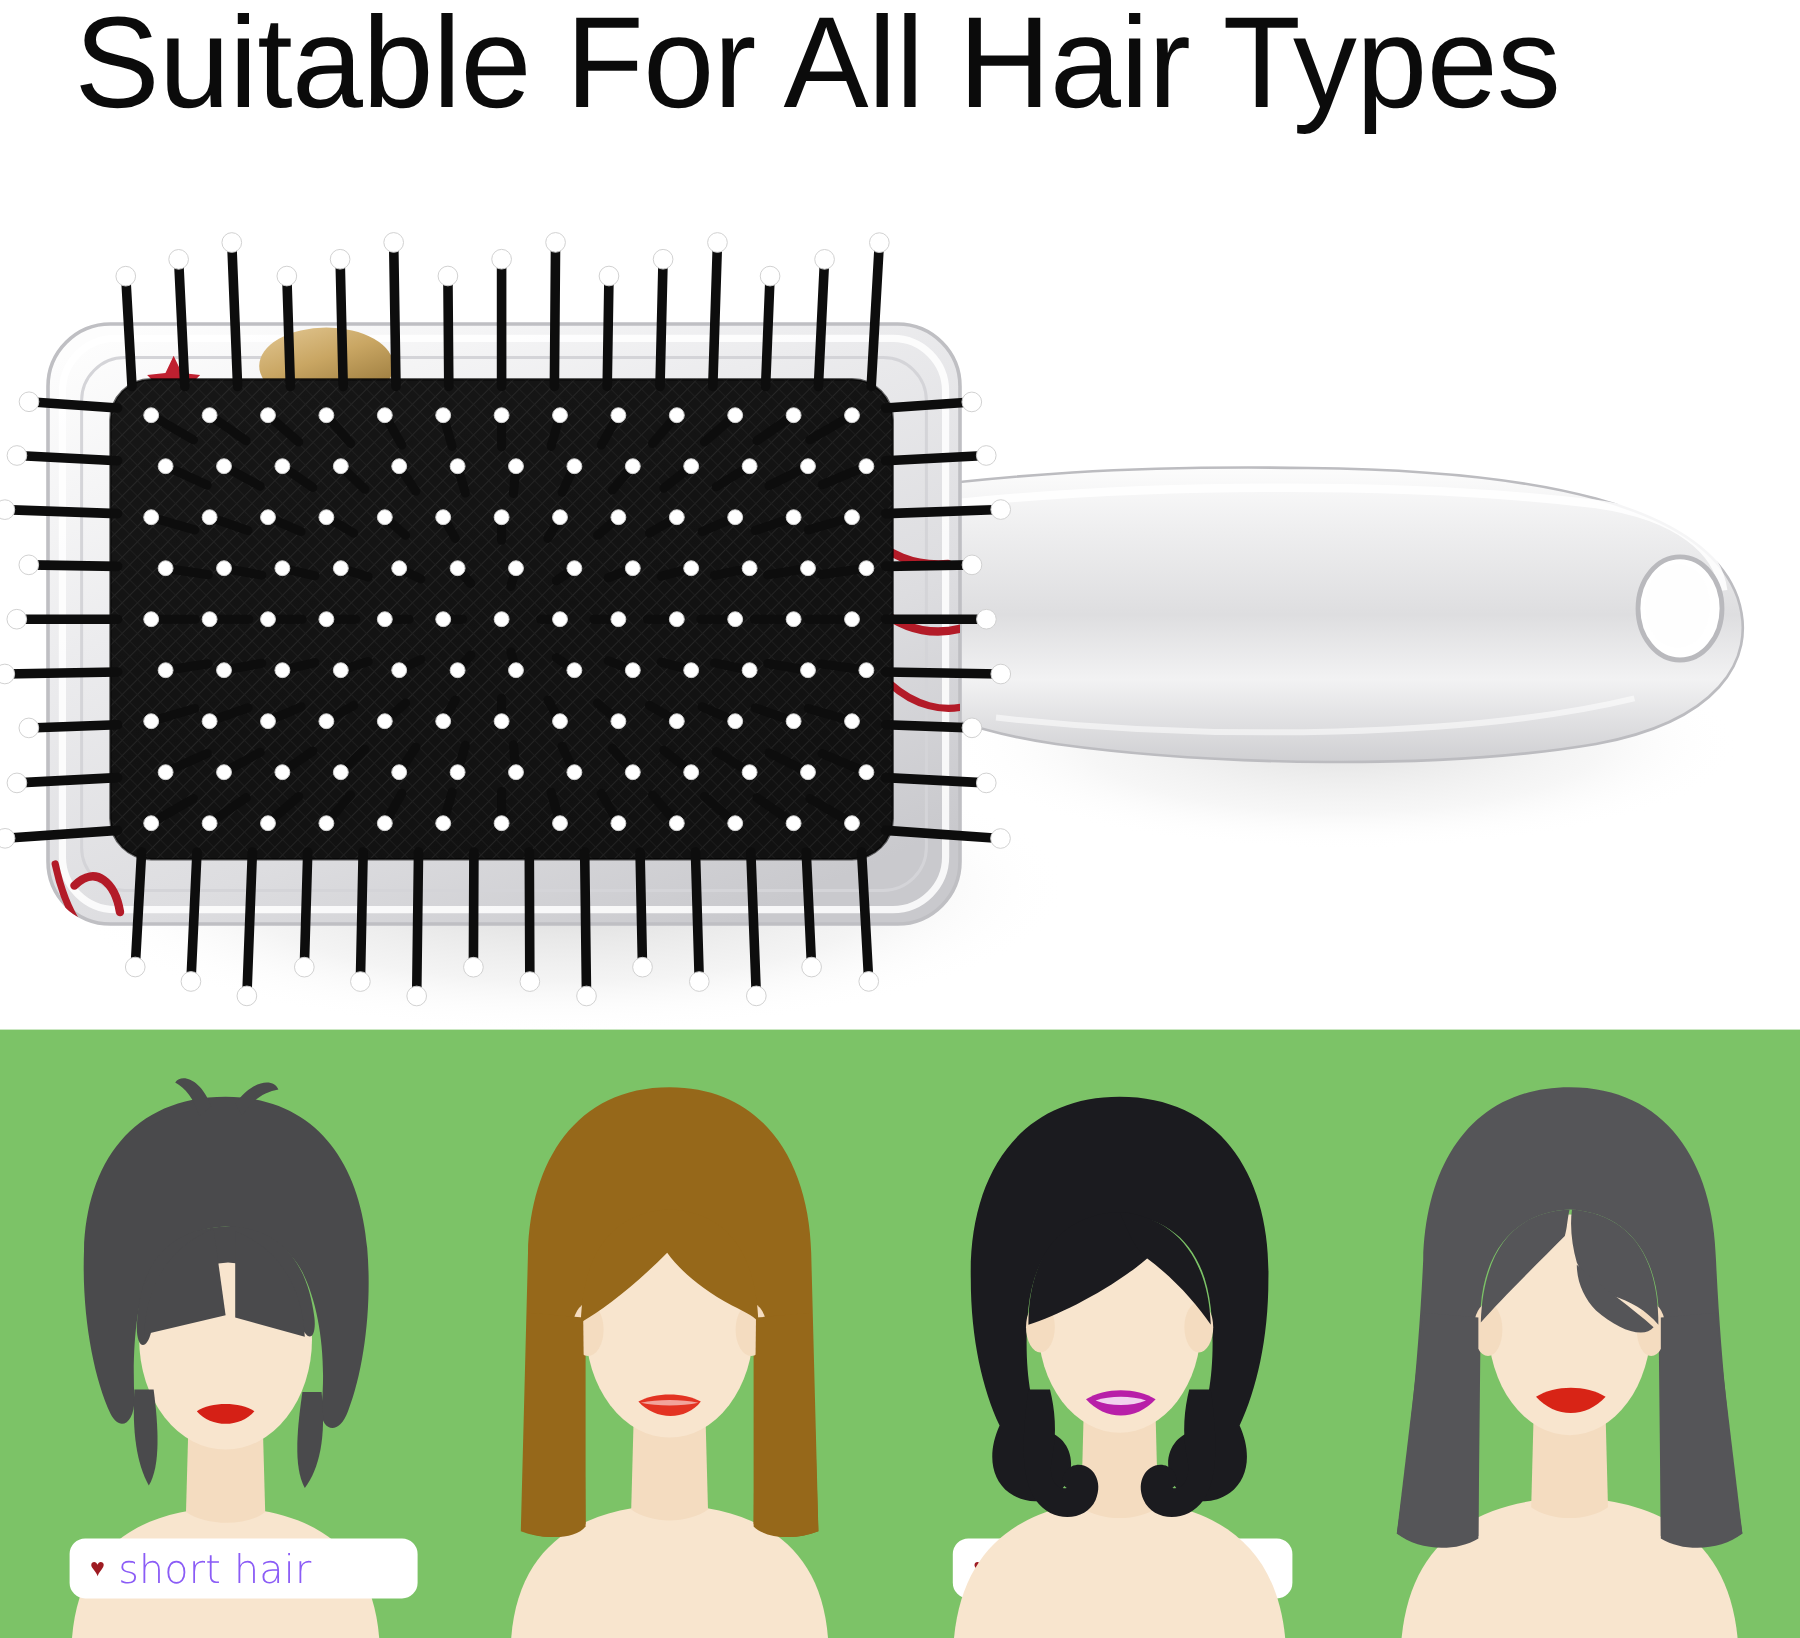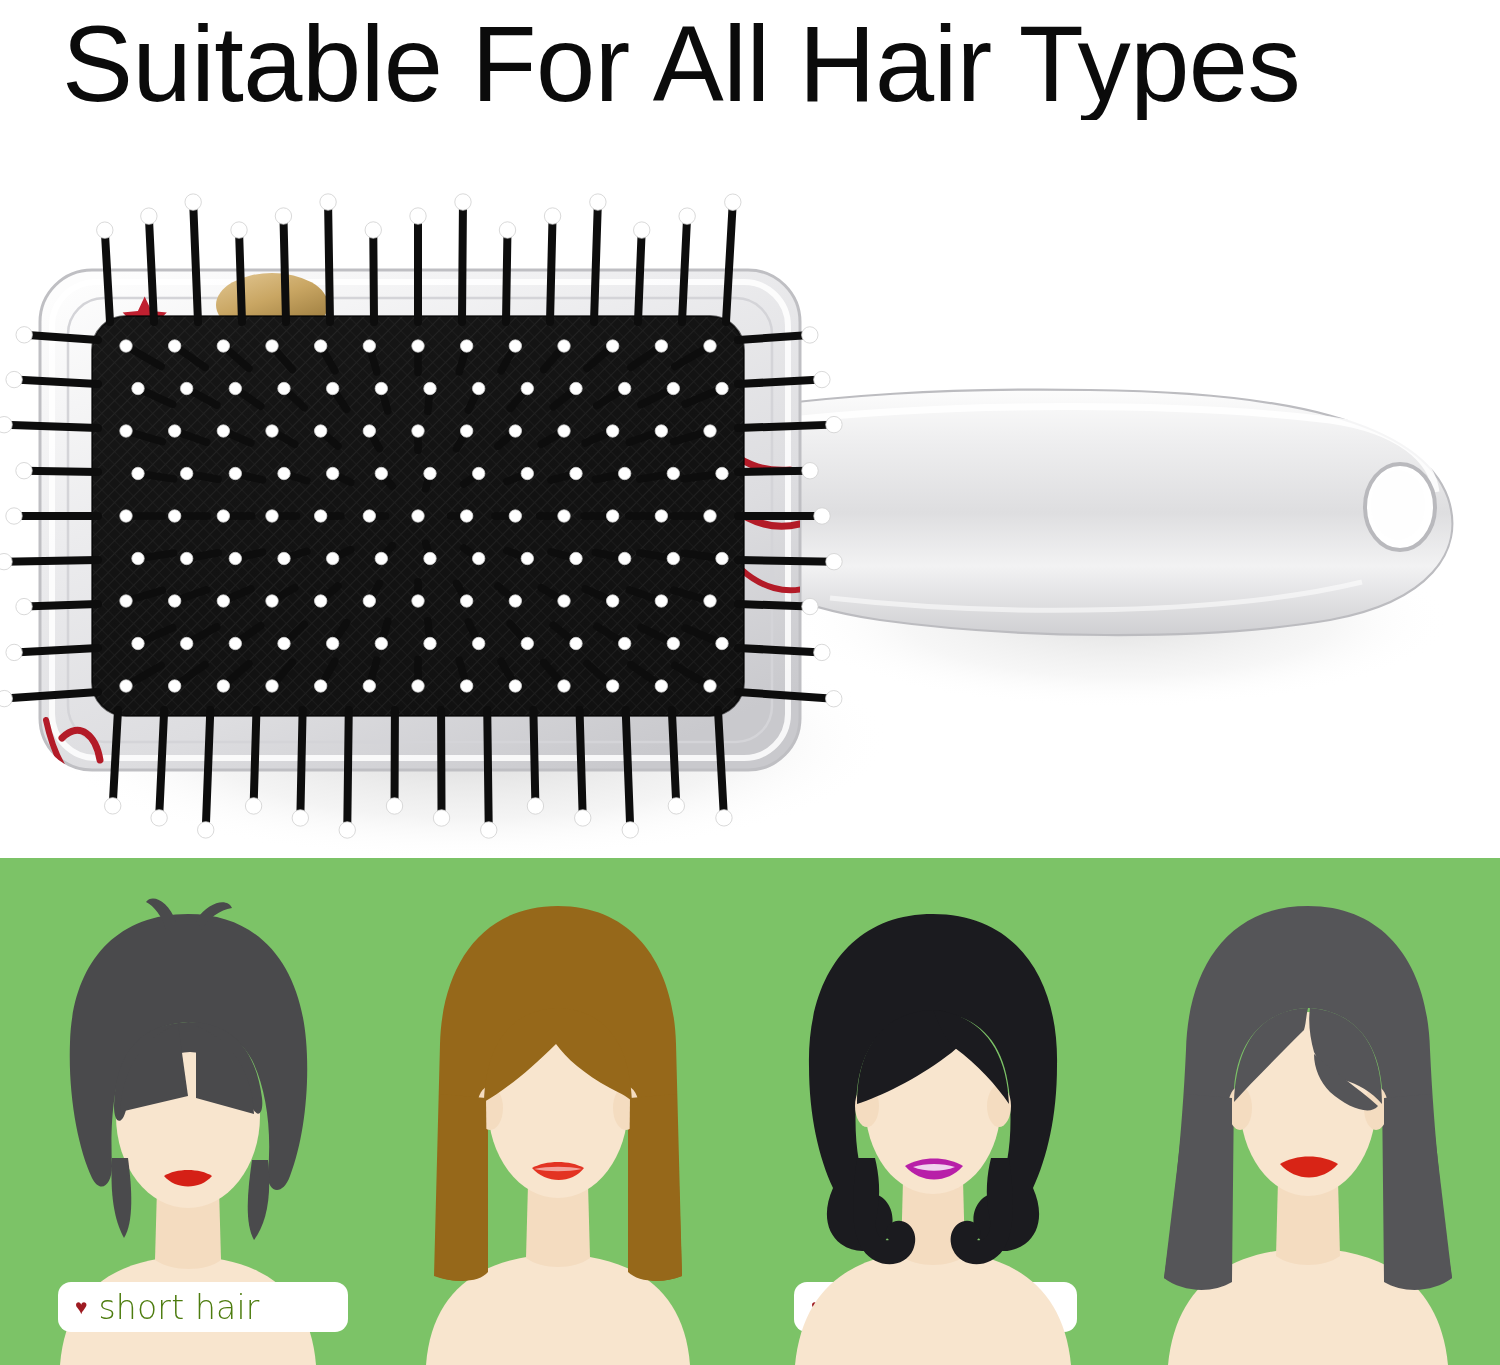--- a/index.html
+++ b/index.html
@@ -14,21 +14,21 @@
     position: relative;
     width: 1500px;
     height: 1365px;
     background: #ffffff;
     overflow: hidden;
   }
 
   
   #title-bar {
     position: absolute;
-    left: 0; top: 12px;
+    left: 0; top: 0;
     width: 1217px; height: 120px;
     background: #ffffff;
   }
   #page-title {
     position: absolute;
     left: 62px; top: -8px;
     font-family: "Liberation Sans", sans-serif;
     font-size: 108px;
     font-weight: 400;
     color: #0b0b0b;
@@ -87,21 +87,21 @@
     color: #9e1b22;
     font-size: 21px;
     line-height: 1;
     margin-right: 11px;
     margin-top: -2px;
   }
   .hair-label-text {
     font-family: "DejaVu Sans", sans-serif;
     font-size: 33px;
     font-weight: 300;
-    color: #4d7c0f;
+    color: #8b5cf6;
     letter-spacing: 0.2px;
   }
   #slot-0 { left: 0px; }
   #slot-1 { left: 370px; }
   #slot-2 { left: 745px; }
   #slot-3 { left: 1120px; }
   #label-0 { left: 58px;  width: 290px; }
   #label-1 { left: 424px; width: 283px; }
 </style>
 </head>

